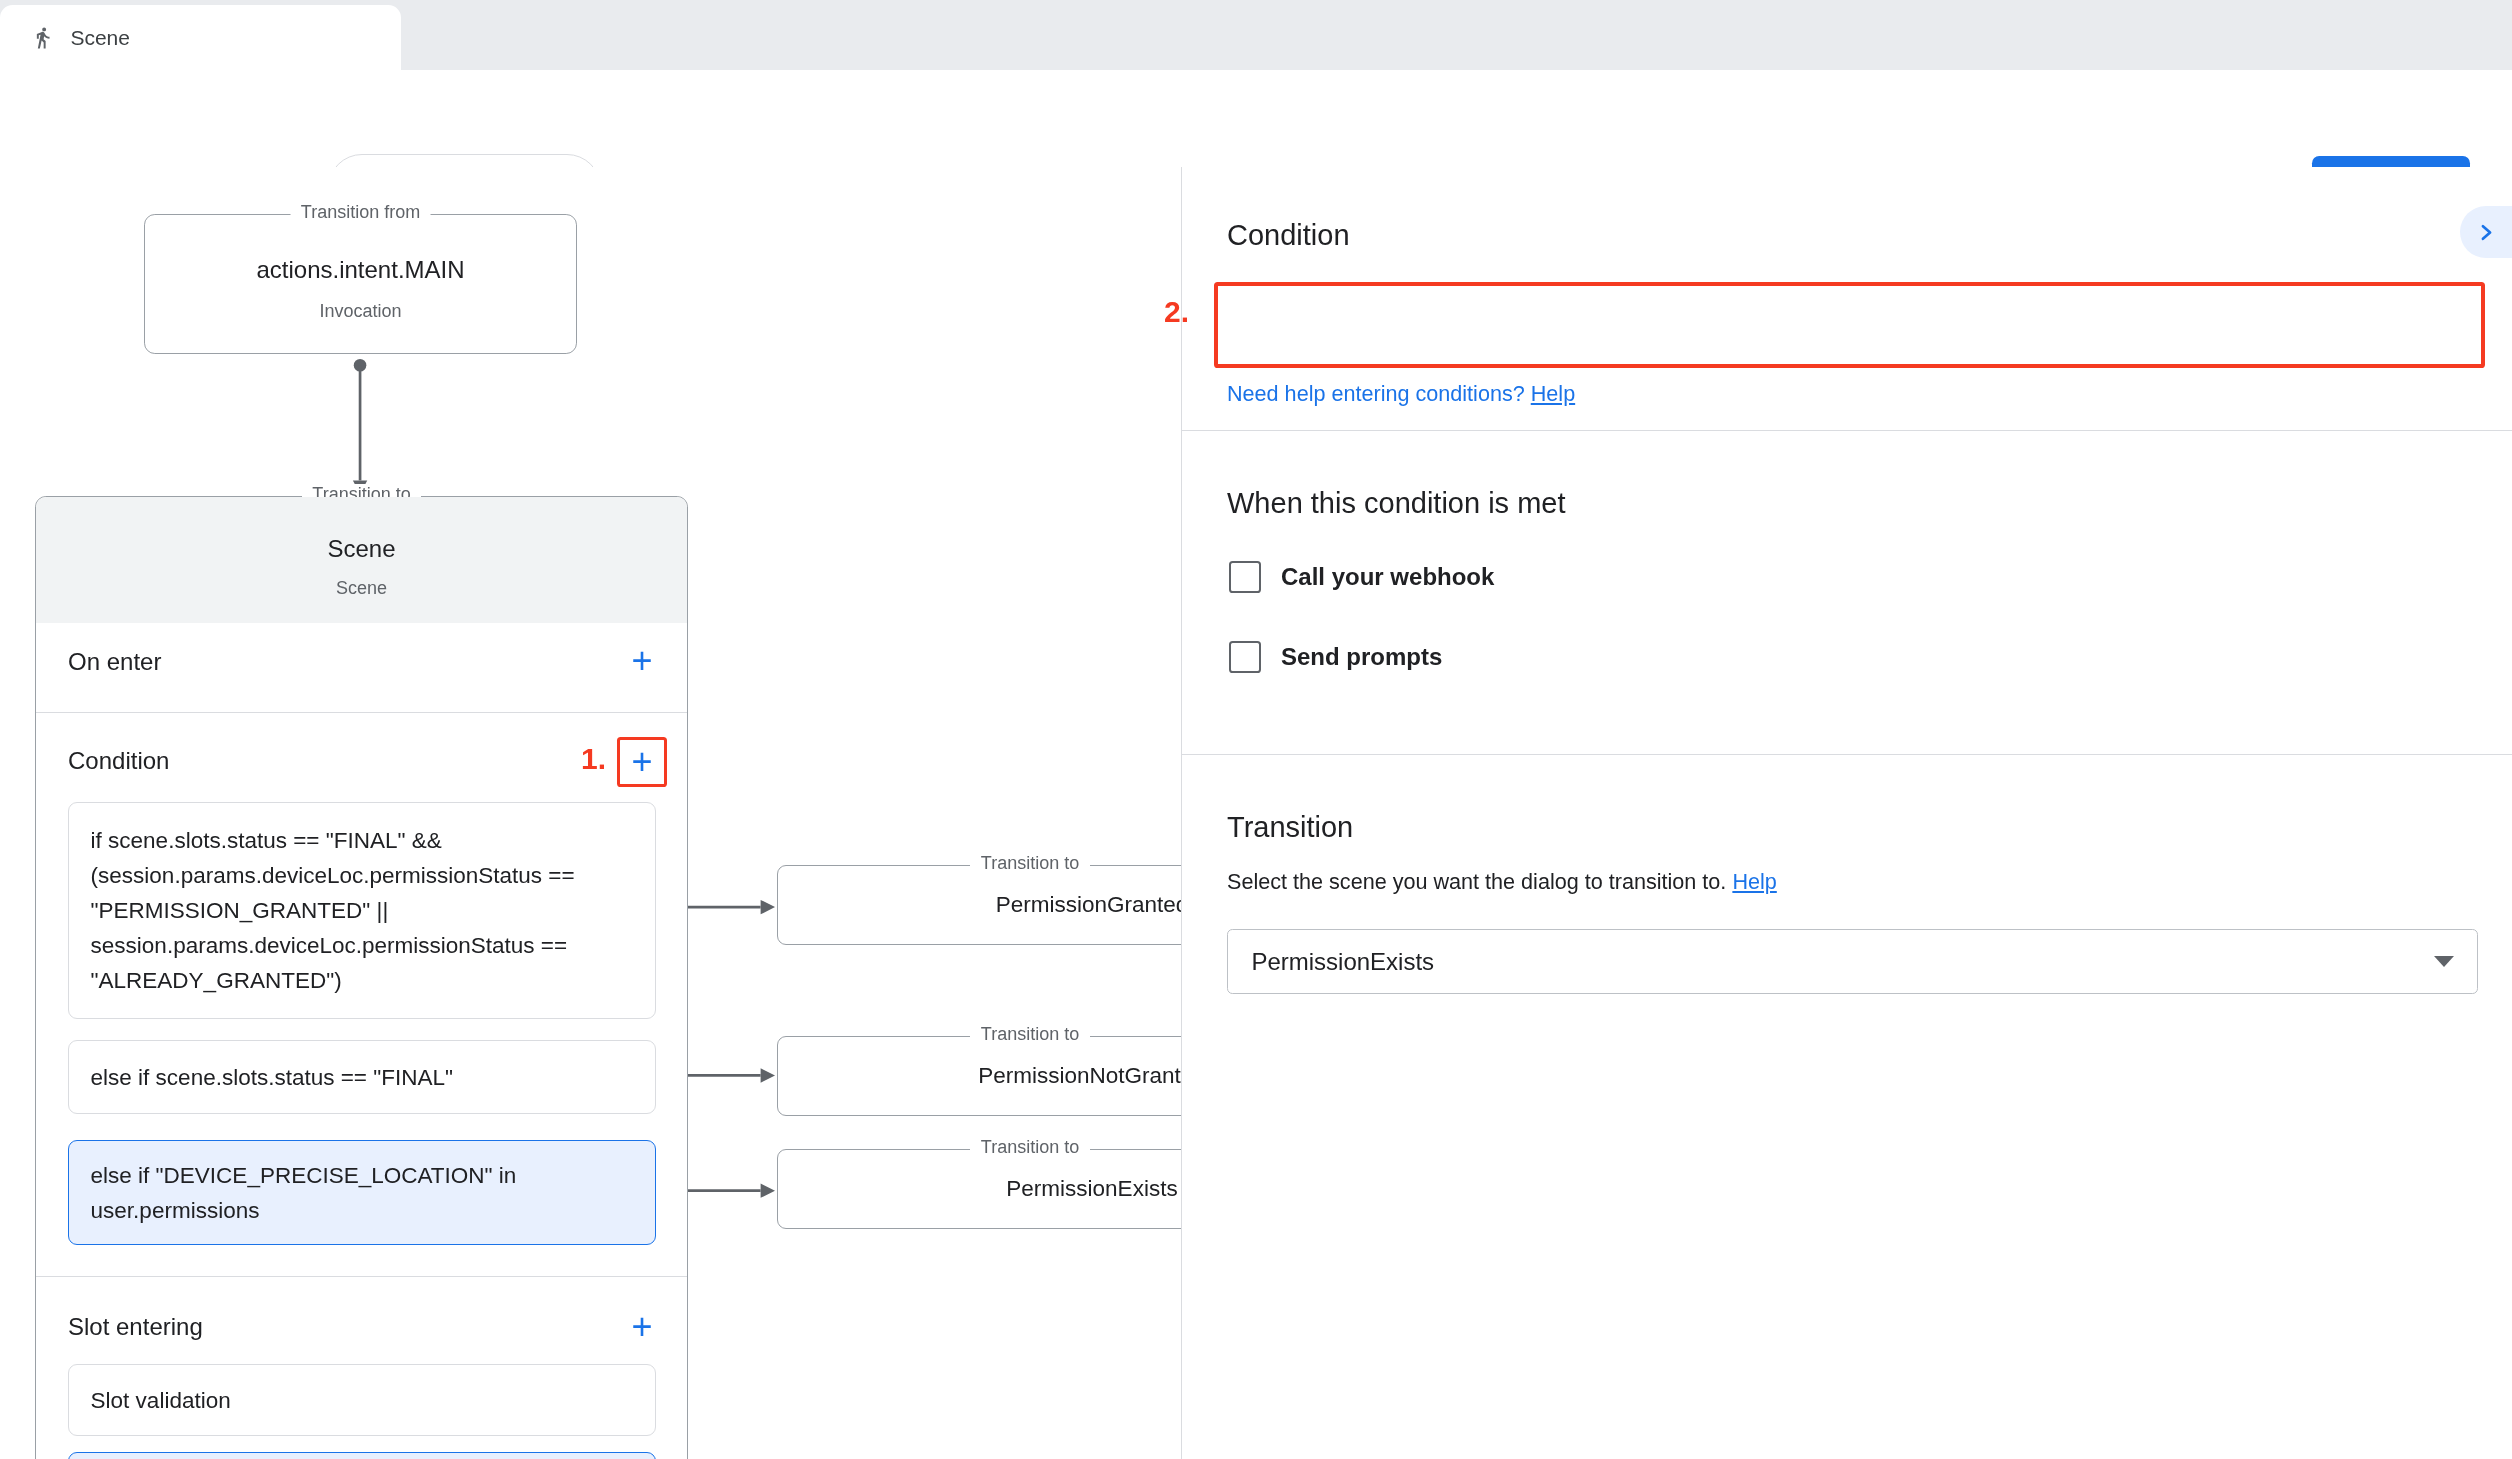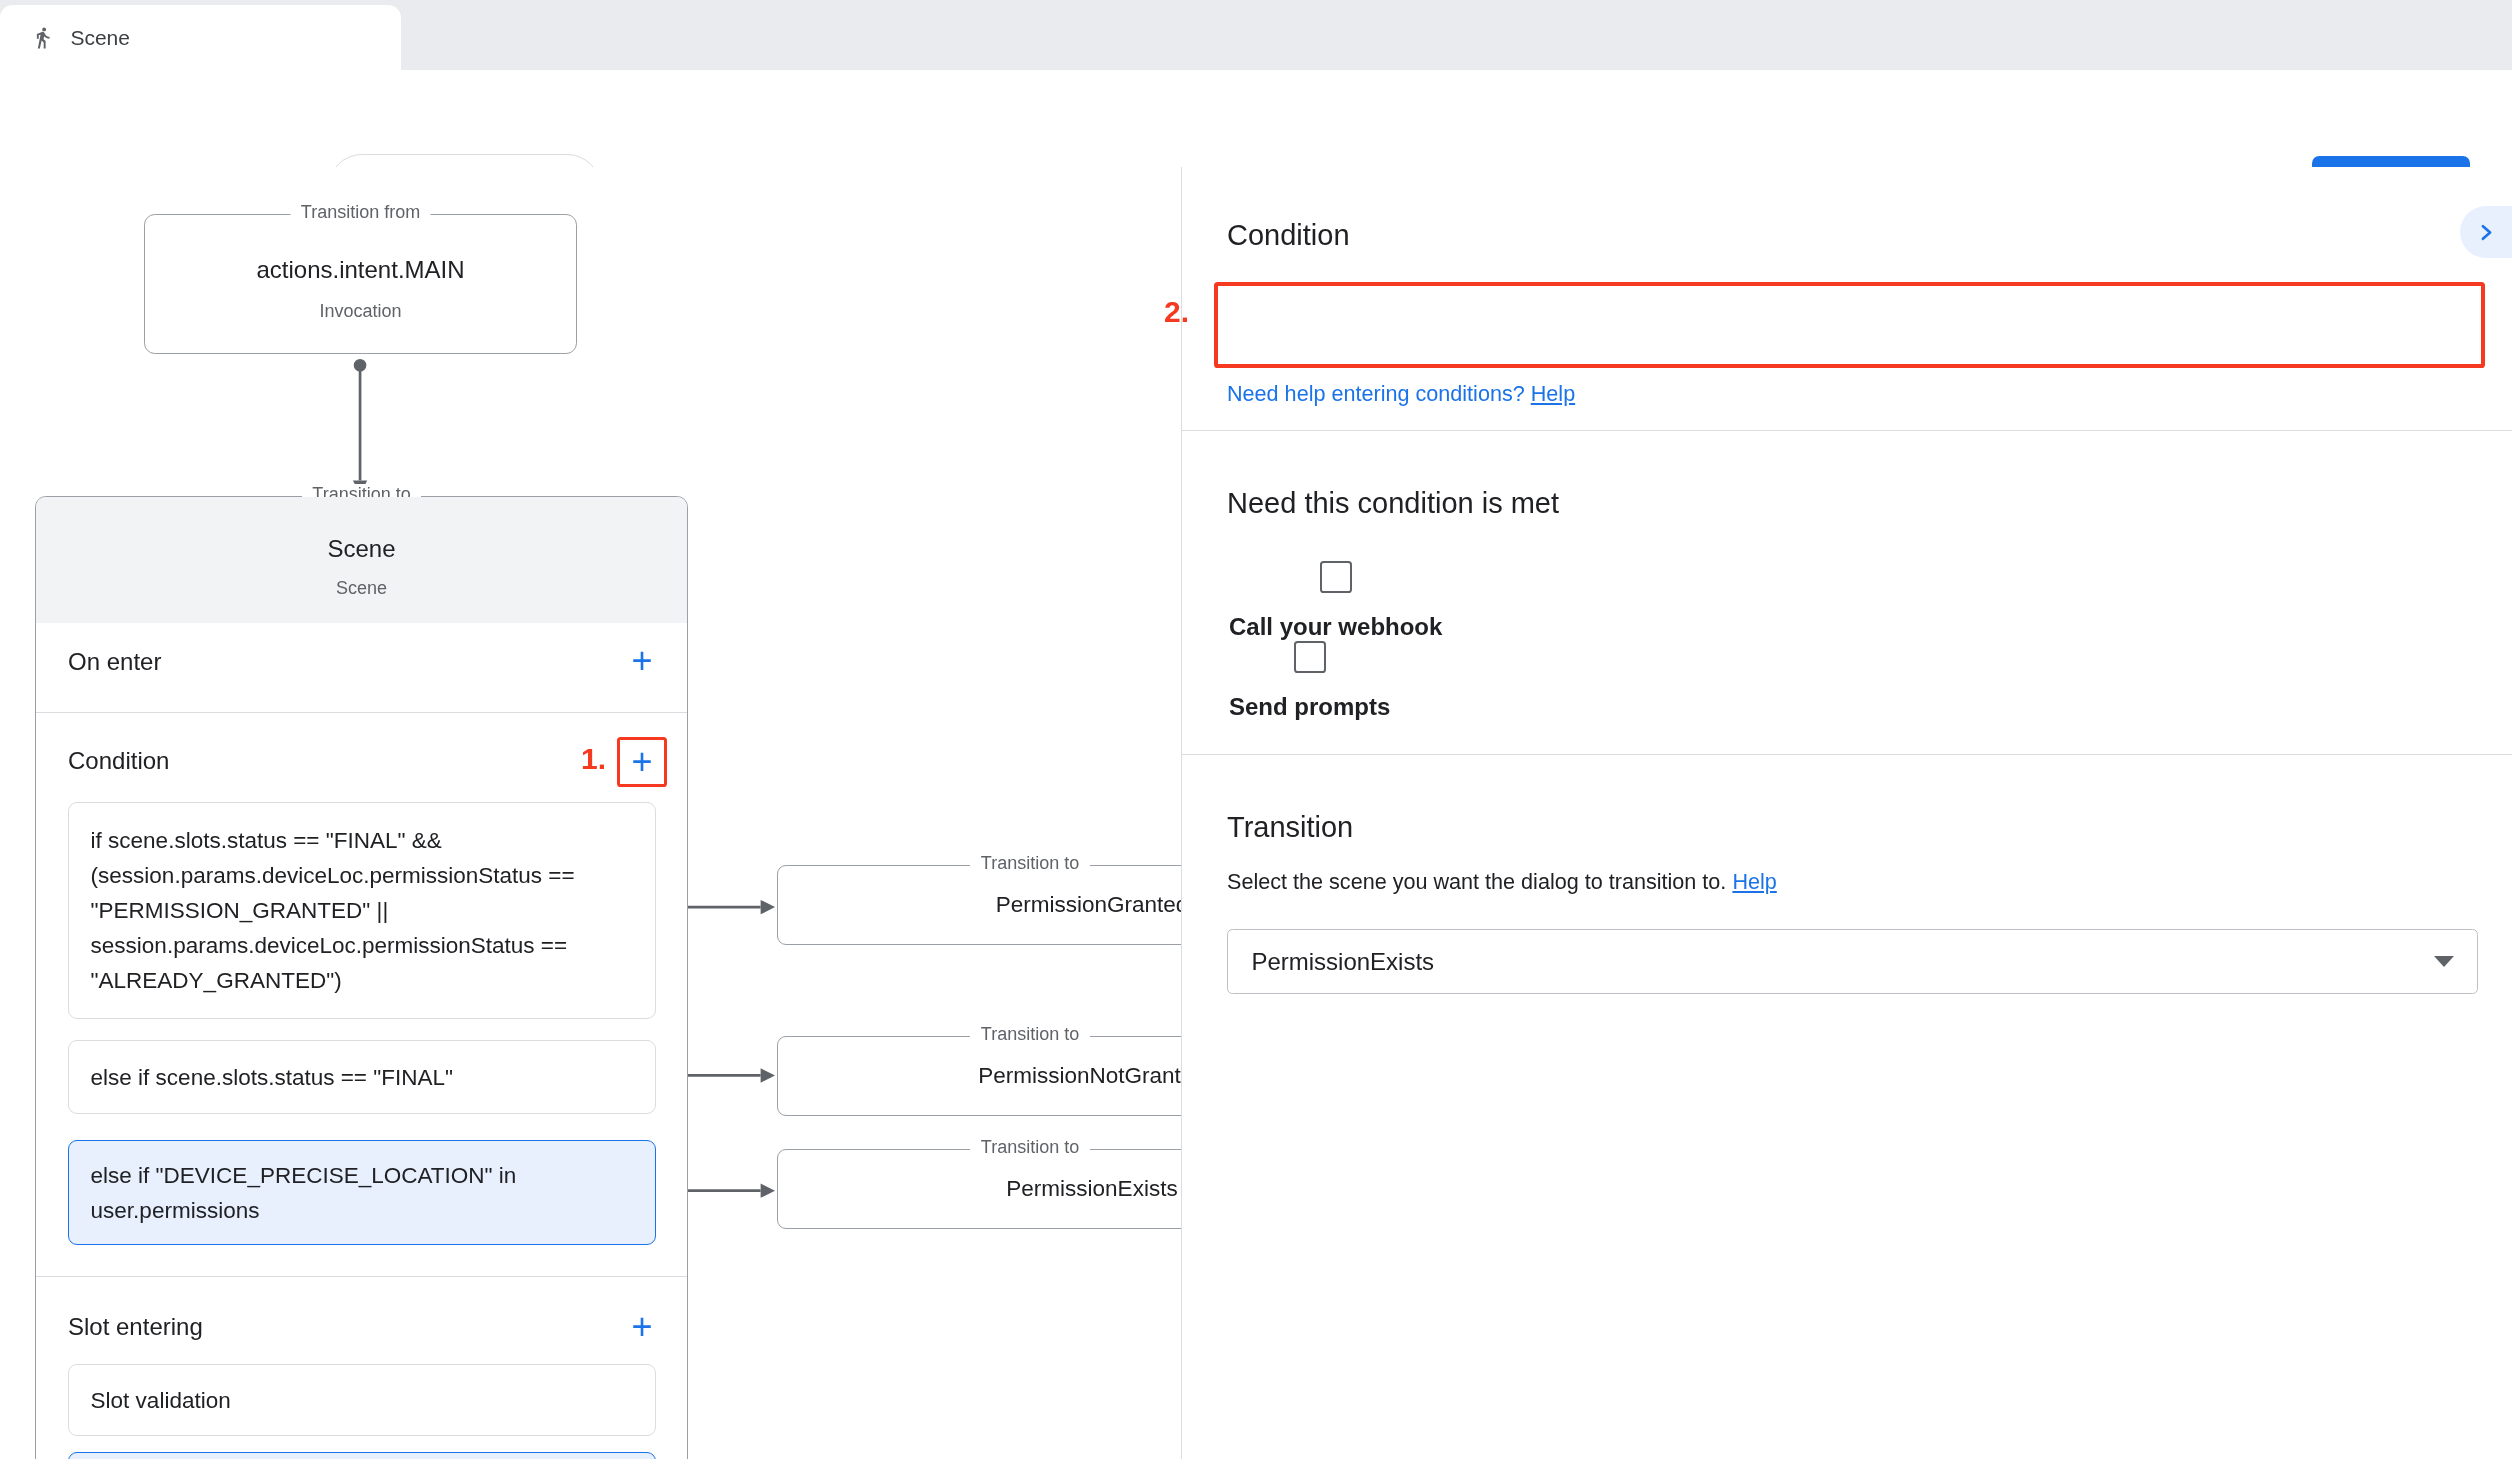--- a/index.html
+++ b/index.html
@@ -110,21 +110,21 @@
     width:1137px; border:0.9px solid #dadce0; border-radius:5.4px; background:#fff;
     font-size:22.5px; color:#202124; padding:0 21.6px; font-family:inherit;
   }
   .red-box {
     position:absolute; left:32px; top:115px; width:1271px; height:86px;
     border:4.5px solid #f53a21; border-radius:3.6px; pointer-events:none; z-index:5;
   }
   .help-line { position:absolute; left:45px; top:214px; font-size:21.6px; color:#1a73e8; }
   .help-line a, .link { color:#1a73e8; text-decoration:underline; cursor:pointer; }
   .panel-divider { position:absolute; left:0; width:100%; height:0.9px; background:#dadce0; }
-  .checkrow { position:absolute; left:47px; display:flex; align-items:center; gap:20px;flex-direction:column; }
+  .checkrow { position:absolute; left:47px; display:flex; align-items:center; gap:20px; }
   .checkbox {
     width:32px; height:32px; border:2.7px solid #5f6368; border-radius:3.6px; background:#fff; cursor:pointer;
   }
   .checklabel { font-size:24px; font-weight:700; color:#202124; }
   .subtitle { position:absolute; left:45px; top:702px; font-size:21.6px; color:#202124; }
   .scene-select {
     position:absolute; left:45px; top:762px; width:1251px; height:65px;
     border:0.9px solid #bdc1c6; border-radius:5.4px; background:#fff;
     display:flex; align-items:center; padding:0 23.4px; cursor:pointer;
   }
@@ -261,21 +261,21 @@
   <span class="red-num" style="left:-18px;top:128px;">2.</span>
 
   <div class="red-box"></div>
 
   <div class="help-line">
     <span>Need help entering conditions? </span><span class="link">Help</span>
   </div>
 
   <div class="panel-divider" style="top:263px;"></div>
 
-  <h2 class="panel-h" style="top:320px;">Need this condition is met</h2>
+  <h2 class="panel-h" style="top:320px;">When this condition is met</h2>
 
   <div class="checkrow" style="top:394px;">
     <div class="checkbox"></div>
     <span class="checklabel">Call your webhook</span>
   </div>
   <div class="checkrow" style="top:474px;">
     <div class="checkbox"></div>
     <span class="checklabel">Send prompts</span>
   </div>
 

